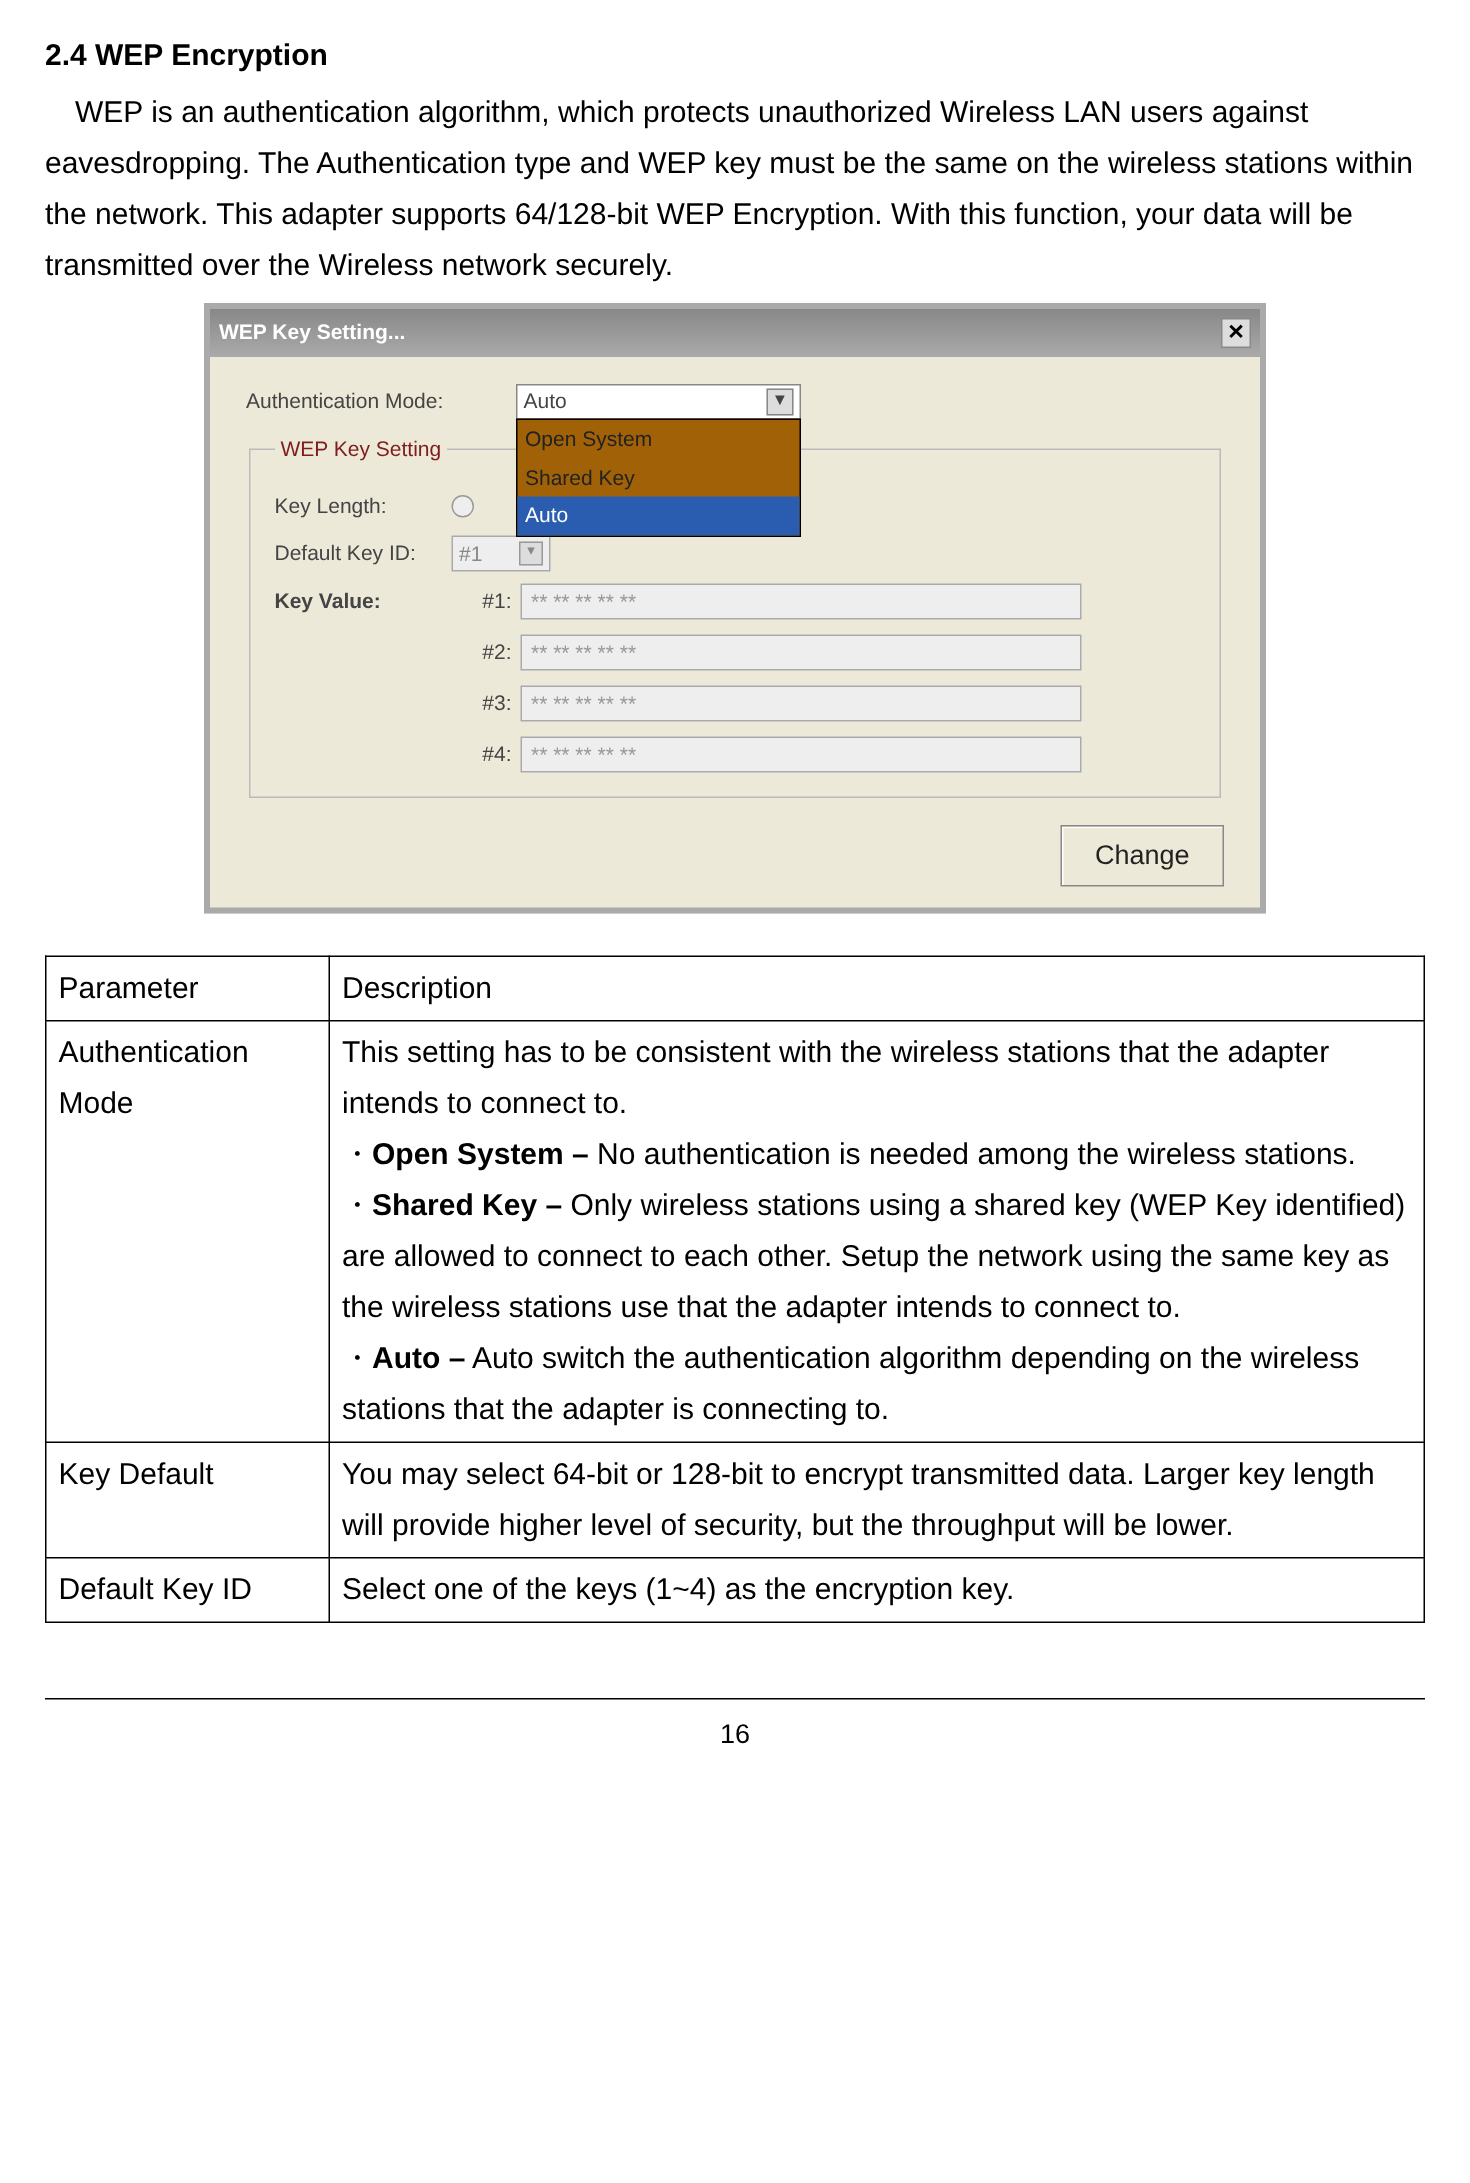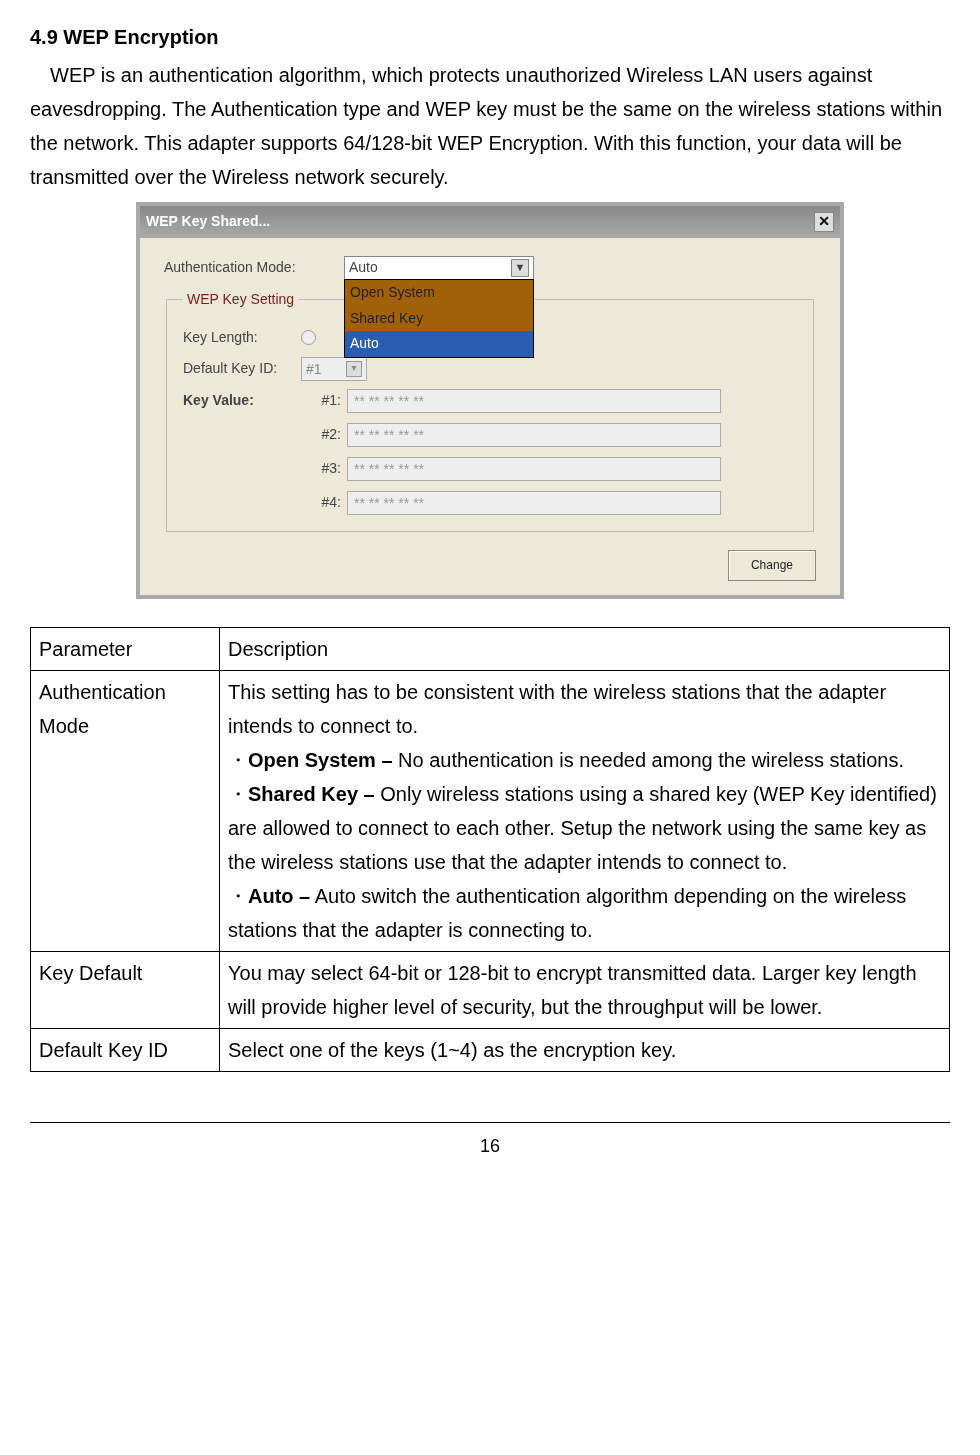--- a/index.html
+++ b/index.html
@@ -156,21 +156,21 @@
   }
   .btnrow {
     display:flex;
     justify-content:flex-end;
     margin-top:18px;
   }
   .btn {
     border:1px solid #888;
     background:#ece9d8;
     padding:4px 22px;
-    font-size:12px;
+    font-size:18px;
     color:#222;
     box-shadow: 1px 1px 0 #fff inset;
   }
   table.params {
     border-collapse: collapse;
     width:100%;
     margin-top:10px;
   }
   table.params td, table.params th {
     border:1px solid #000;
@@ -187,27 +187,27 @@
     text-align:center;
     border-top:1px solid #000;
     margin-top:50px;
     padding-top:8px;
     font-size:18px;
   }
 </style>
 </head>
 <body>
 
-<h2>4.9 WEP Encryption</h2>
+<h2>2.4 WEP Encryption</h2>
 <p class="intro">WEP is an authentication algorithm, which protects unauthorized Wireless LAN users against eavesdropping. The Authentication type and WEP key must be the same on the wireless stations within the network. This adapter supports 64/128-bit WEP Encryption. With this function, your data will be transmitted over the Wireless network securely.</p>
 
 <div class="dialog-wrap">
   <div class="dialog">
     <div class="titlebar">
-      <span>WEP Key Shared...</span>
+      <span>WEP Key Setting...</span>
       <span class="close">✕</span>
     </div>
     <div class="dialog-body">
       <div class="row">
         <span class="label">Authentication Mode:</span>
         <div class="combo-wrap">
           <div class="combo">
             <span>Auto</span>
             <span class="arrow">▼</span>
           </div>

